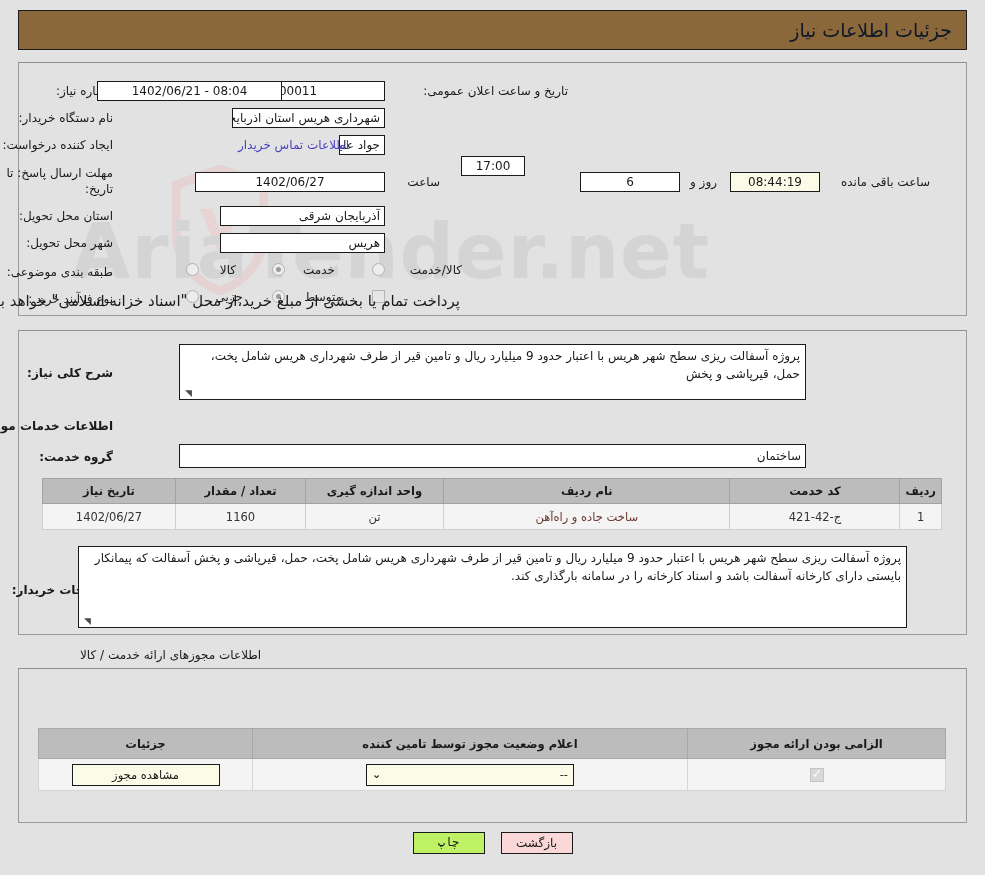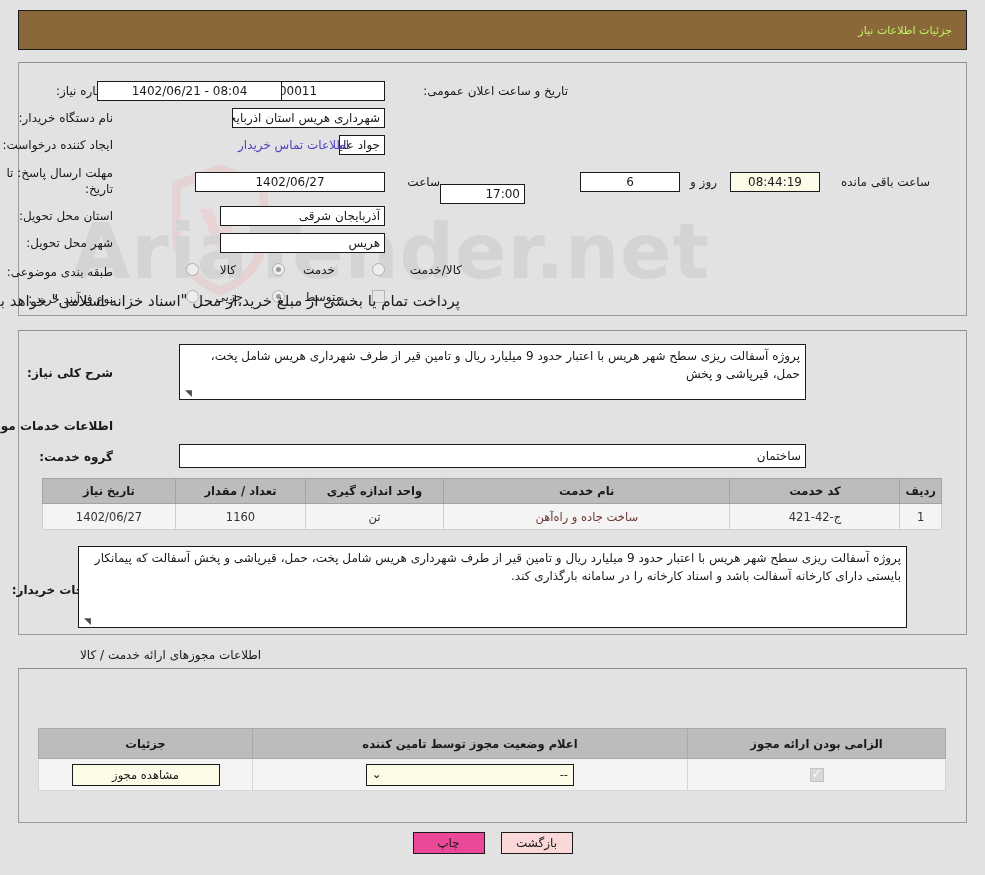--- a/index.html
+++ b/index.html
@@ -51,22 +51,22 @@
     width: 949px; height: 40px;
     background: #8b6839;
     border: 1px solid #1d1d1d;
     display: flex;
     align-items: center;
     justify-content: flex-start;
     padding: 0 14px;
     z-index: 3;
   }
   .header-title {
-    color: #bef264;
-    font-size: 11px;
+    color: #0f172a;
+    font-size: 19px;
   }
 
   
   .panel {
     position: absolute;
     background: transparent;
     border: 1px solid #9a9a9a;
     border-top-color: #8f8f8f;
     z-index: 2;
   }
@@ -309,21 +309,21 @@
     min-width: 72px;
     height: 22px;
     line-height: 20px;
     font-size: 12px;
     text-align: center;
     border: 1px solid #1a1a1a;
     cursor: pointer;
     padding: 0 10px;
     color: #1a1a1a;
   }
-  .btn-print { background: #ec4899; }
+  .btn-print { background: #bef264; font-family: Liberation Mono, monospace; }
   .btn-back  { background: #fbd8d8; }
 </style>
 </head>
 <body>
 
 <div class="watermark">
   <svg class="wm-shield" viewBox="0 0 96 130">
     <path d="M48 4 L92 20 L92 66 C92 98 70 118 48 126 C26 118 4 98 4 66 L4 20 Z" fill="none" stroke="#e8c6c6" stroke-width="9"></path>
     <path d="M28 44 L48 92 L68 44 L56 44 L48 66 L40 44 Z" fill="#edc9c9"></path>
   </svg>
@@ -345,21 +345,21 @@
 <div class="lbl" style="right:872px; top:111px;">نام دستگاه خریدار:</div>
 <div class="fld right" style="left:232px; right:600px; top:108px;">شهرداری هریس استان اذربایجان شرقی</div>
 
 <div class="lbl" style="right:872px; top:138px;">ایجاد کننده درخواست:</div>
 <div class="fld right" style="left:339px; right:600px; top:135px;">جواد علیاری هریس باغبان شهرداری هریس استان اذربایجان شرقی</div>
 <div class="link" style="left:238px; top:138px;">اطلاعات تماس خریدار</div>
 
 <div class="lbl" style="right:872px; top:165px; width:112px; text-align:right; line-height:16px; white-space:normal;">مهلت ارسال پاسخ: تا تاریخ:</div>
 <div class="fld center" style="right:600px; top:172px; width:190px;">1402/06/27</div>
 <div class="lbl" style="right:545px; top:175px;">ساعت</div>
-<div class="fld center" style="right:460px; top:184px; width:85px;text-align:right;">17:00</div>
+<div class="fld center" style="right:460px; top:156px; width:64px;">17:00</div>
 <div class="fld center" style="right:305px; top:172px; width:100px;">6</div>
 <div class="lbl" style="right:268px; top:175px;">روز و</div>
 <div class="fld cream" style="right:165px; top:172px; width:90px;">08:44:19</div>
 <div class="lbl" style="right:55px; top:175px;">ساعت باقی مانده</div>
 
 <div class="lbl" style="right:872px; top:209px;">استان محل تحویل:</div>
 <div class="fld right" style="right:600px; top:206px; width:165px;">آذربایجان شرقی</div>
 
 <div class="lbl" style="right:872px; top:236px;">شهر محل تحویل:</div>
 <div class="fld right" style="right:600px; top:233px; width:165px;">هریس</div>
@@ -391,21 +391,21 @@
 <div class="section-head" style="right:872px; top:419px;">اطلاعات خدمات مورد نیاز</div>
 
 <div class="lbl lbl-b" style="right:872px; top:450px;">گروه خدمت:</div>
 <div class="fld right" style="right:179px; left:179px; top:444px; height:24px; line-height:22px;">ساختمان</div>
 
 <table class="svc-table">
   <thead>
     <tr>
       <th style="width:38px;">ردیف</th>
       <th style="width:170px;">کد خدمت</th>
-      <th>نام خدمت</th>
+      <th>نام ردیف</th>
       <th style="width:138px;">واحد اندازه گیری</th>
       <th style="width:130px;">تعداد / مقدار</th>
       <th style="width:133px;">تاریخ نیاز</th>
     </tr>
   </thead>
   <tbody>
     <tr>
       <td>1</td>
       <td>ج-42-421</td>
       <td class="name">ساخت جاده و راه‌آهن</td>

